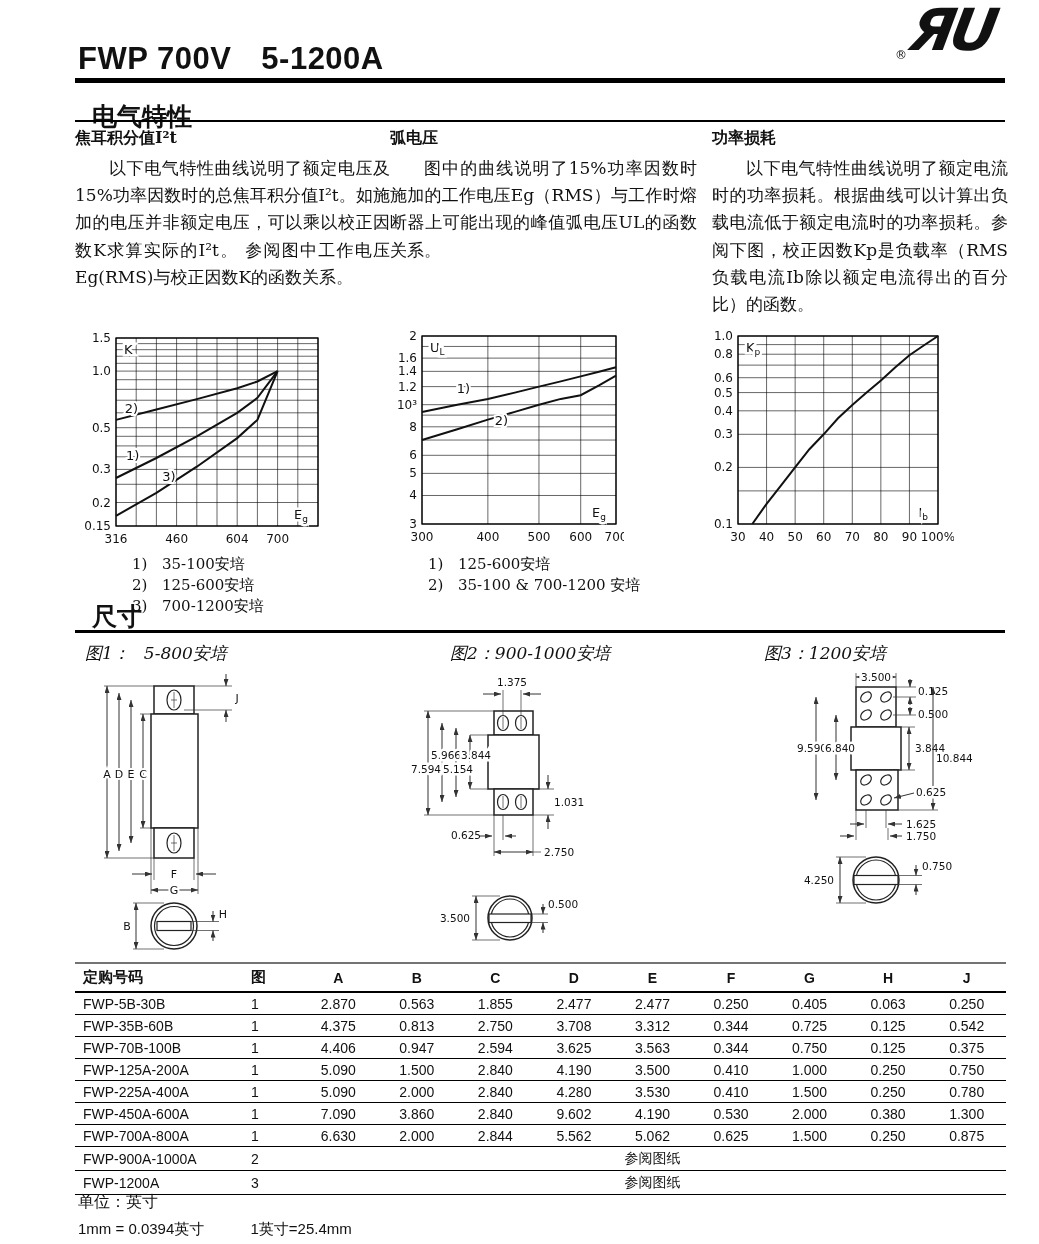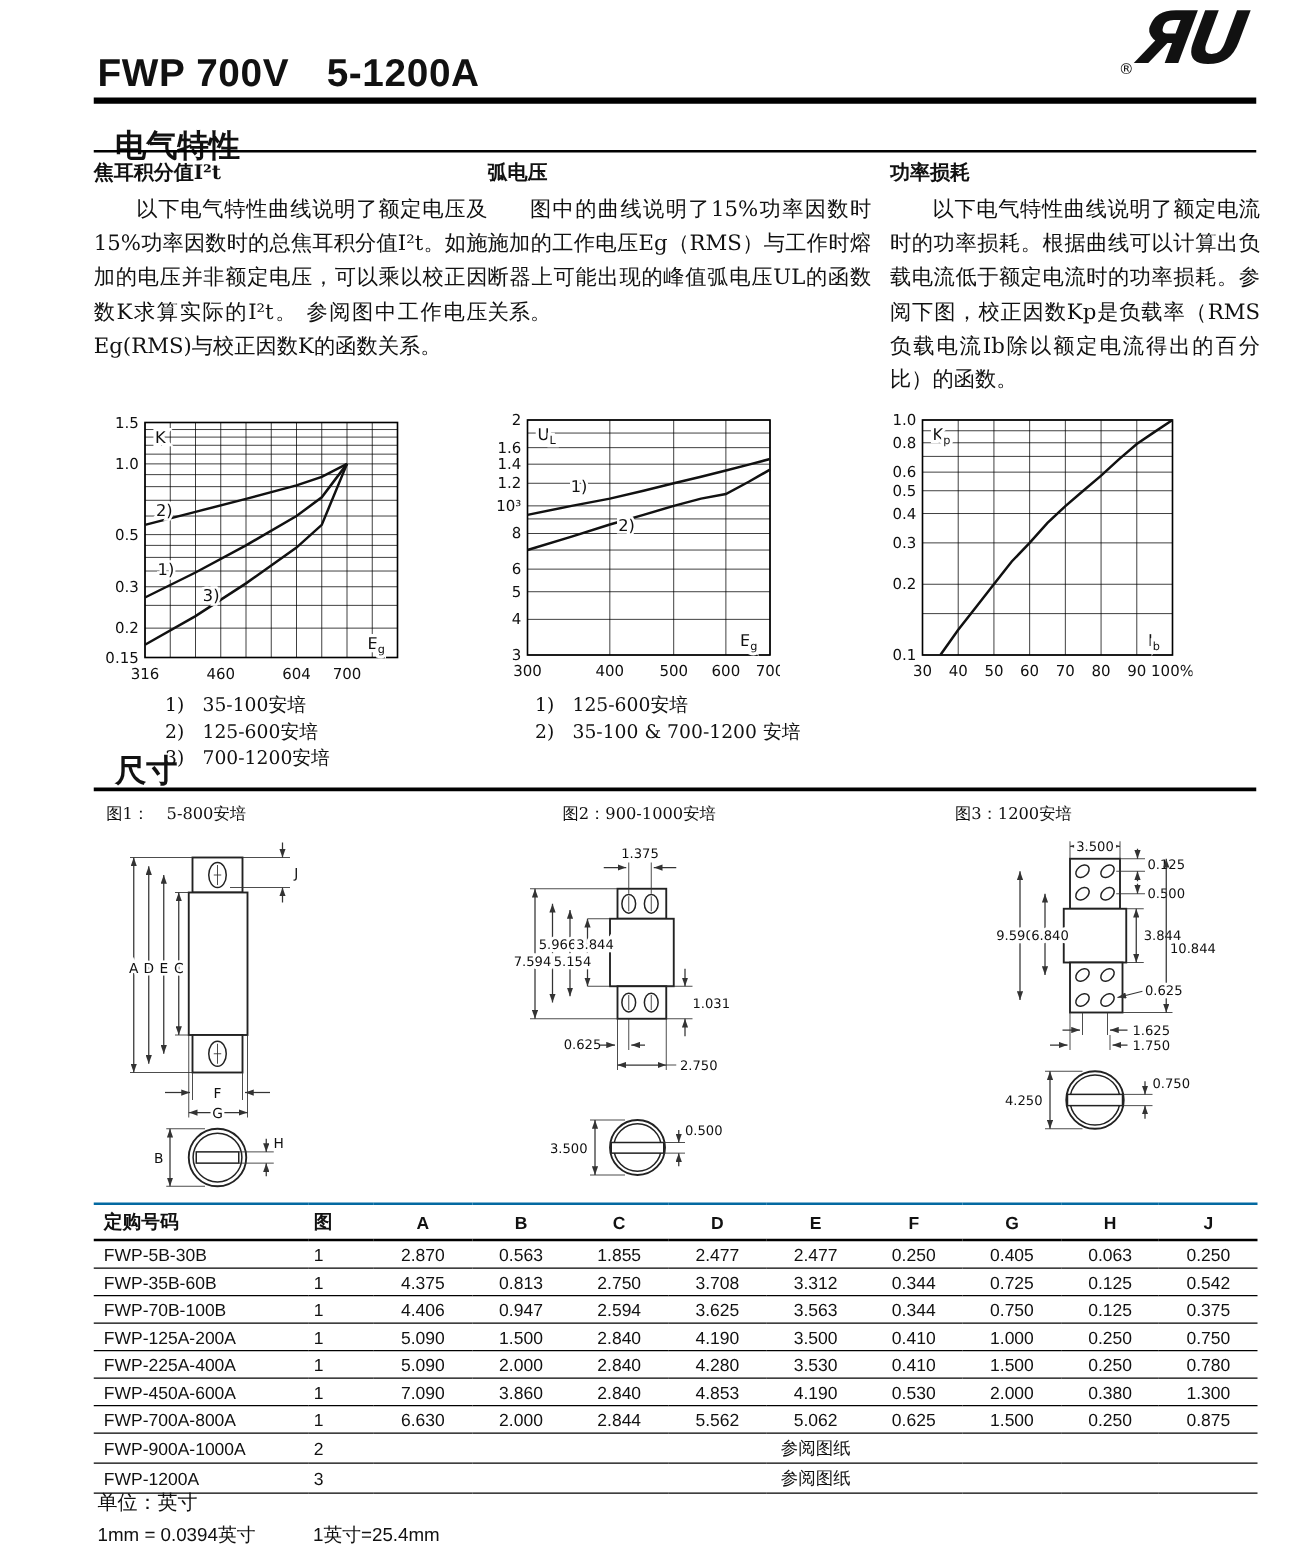--- a/index.html
+++ b/index.html
@@ -26,35 +26,35 @@
   .col{top:128px;}
   .col h3{margin:0 0 6px 0;font-size:16px;font-weight:700;}
   .col p{margin:0;font-size:17px;line-height:1.6;text-align:justify;text-indent:2em;}
   #col1{left:75px;width:315px;}
   #col2{left:390px;width:307px;}
   #col3{left:712px;width:296px;}
   
   .legend{font-size:15px;line-height:21px;}
   .lg-n{display:inline-block;min-width:30px;}
   
-  .fig-caption{top:642px;font-size:13px;}
+  .fig-caption{top:642px;font-size:17px;font-style:italic;}
   .fig-caption .gapped{margin-left:14px;}
   
   .shape{fill:#fff;stroke:#222;stroke-width:1.5;}
   .slot{fill:#fff;stroke:#222;stroke-width:1.2;}
   .dim{stroke:#333;stroke-width:1;fill:none;}
   .tie{stroke:#333;stroke-width:.7;fill:none;}
   .dimtxt{font-family:"DejaVu Sans",sans-serif;font-size:10.5px;fill:#111;
           paint-order:stroke;stroke:#fff;stroke-width:5px;}
   .figletter{font-family:"DejaVu Sans",sans-serif;font-size:11px;fill:#111;
           paint-order:stroke;stroke:#fff;stroke-width:4px;text-anchor:middle;}
   
   .spec{left:75px;top:962px;width:931px;}
   table{border-collapse:collapse;width:931px;font-family:"Liberation Sans",sans-serif;font-size:14px;}
-  thead th{border-top:2px solid #0369a1;border-bottom:2px solid #000;padding:4px 2px;
+  thead th{border-top:2px solid #737373;border-bottom:2px solid #000;padding:4px 2px;
            font-weight:700;text-align:center;}
   thead th.cjk{font-family:"DejaVu Serif",serif;font-size:15px;}
   tbody td{border-bottom:1.6px solid #000;padding:2.5px 2px;text-align:center;}
   th:first-child,td:first-child{text-align:left;padding-left:8px;}
   th:nth-child(2),td:nth-child(2){text-align:left;padding-left:4px;}
   td.see-drawing{font-family:"DejaVu Serif",serif;}
   
   .footer{left:78px;top:1188px;font-size:16px;line-height:27px;}
   .footer .conv{font-family:"Liberation Sans",sans-serif;font-size:15px;}
   .footer .conv span + span{margin-left:42px;}
@@ -562,21 +562,21 @@
             <td>1.500</td>
             <td>0.250</td>
             <td>0.780</td>
           </tr>
           <tr>
             <td>FWP-450A-600A</td>
             <td>1</td>
             <td>7.090</td>
             <td>3.860</td>
             <td>2.840</td>
-            <td>4.853</td>
+            <td>9.602</td>
             <td>4.190</td>
             <td>0.530</td>
             <td>2.000</td>
             <td>0.380</td>
             <td>1.300</td>
           </tr>
           <tr>
             <td>FWP-700A-800A</td>
             <td>1</td>
             <td>6.630</td>

